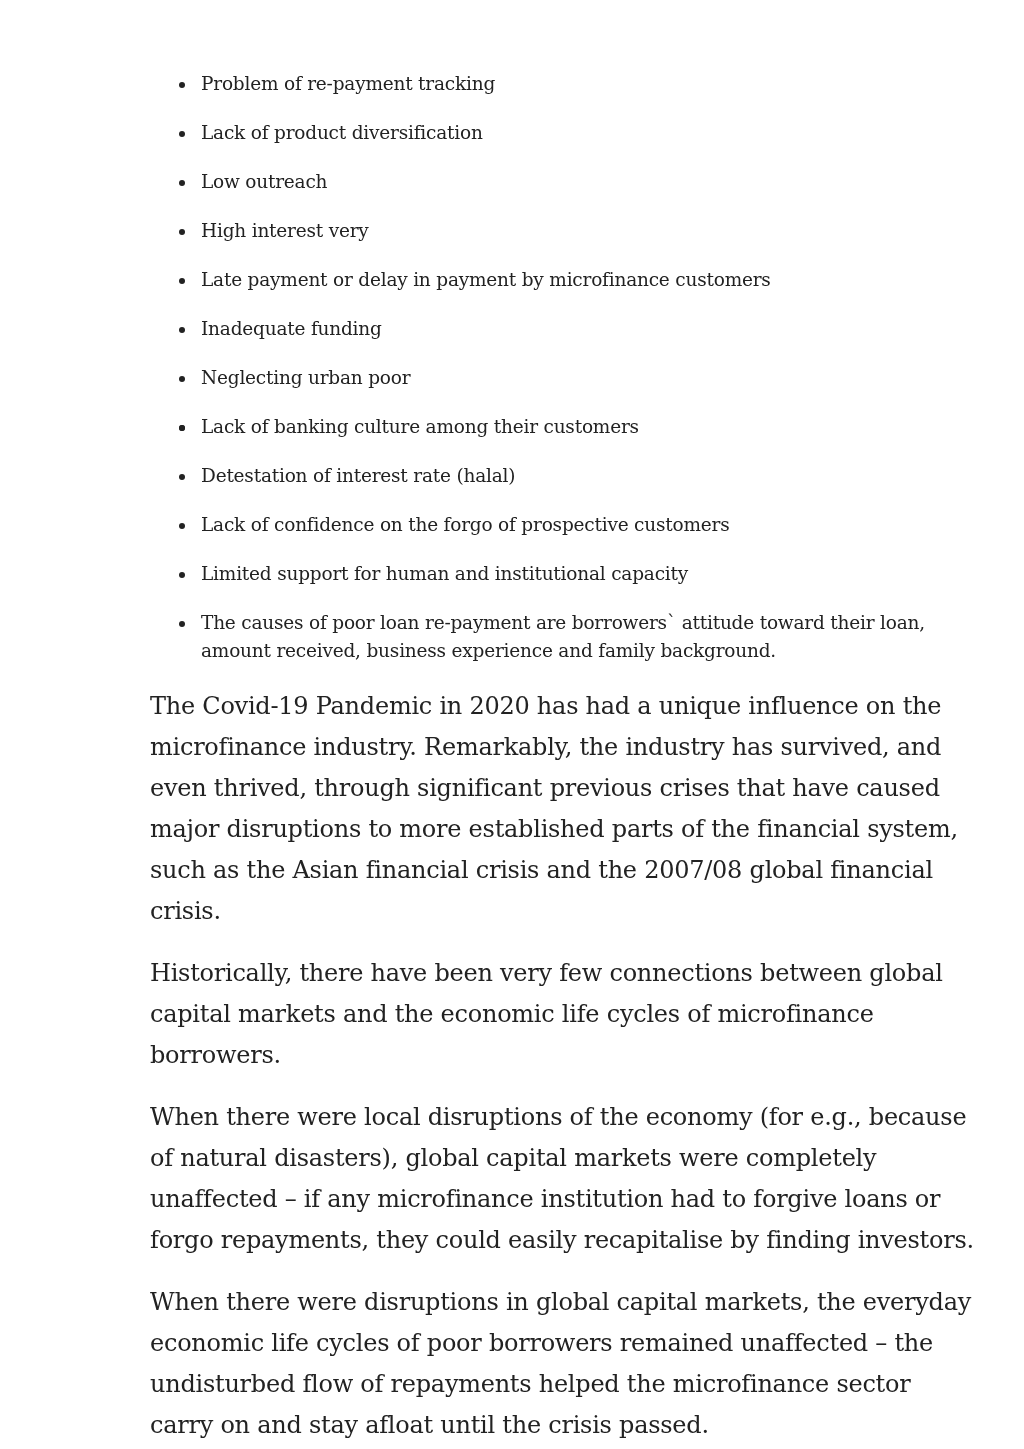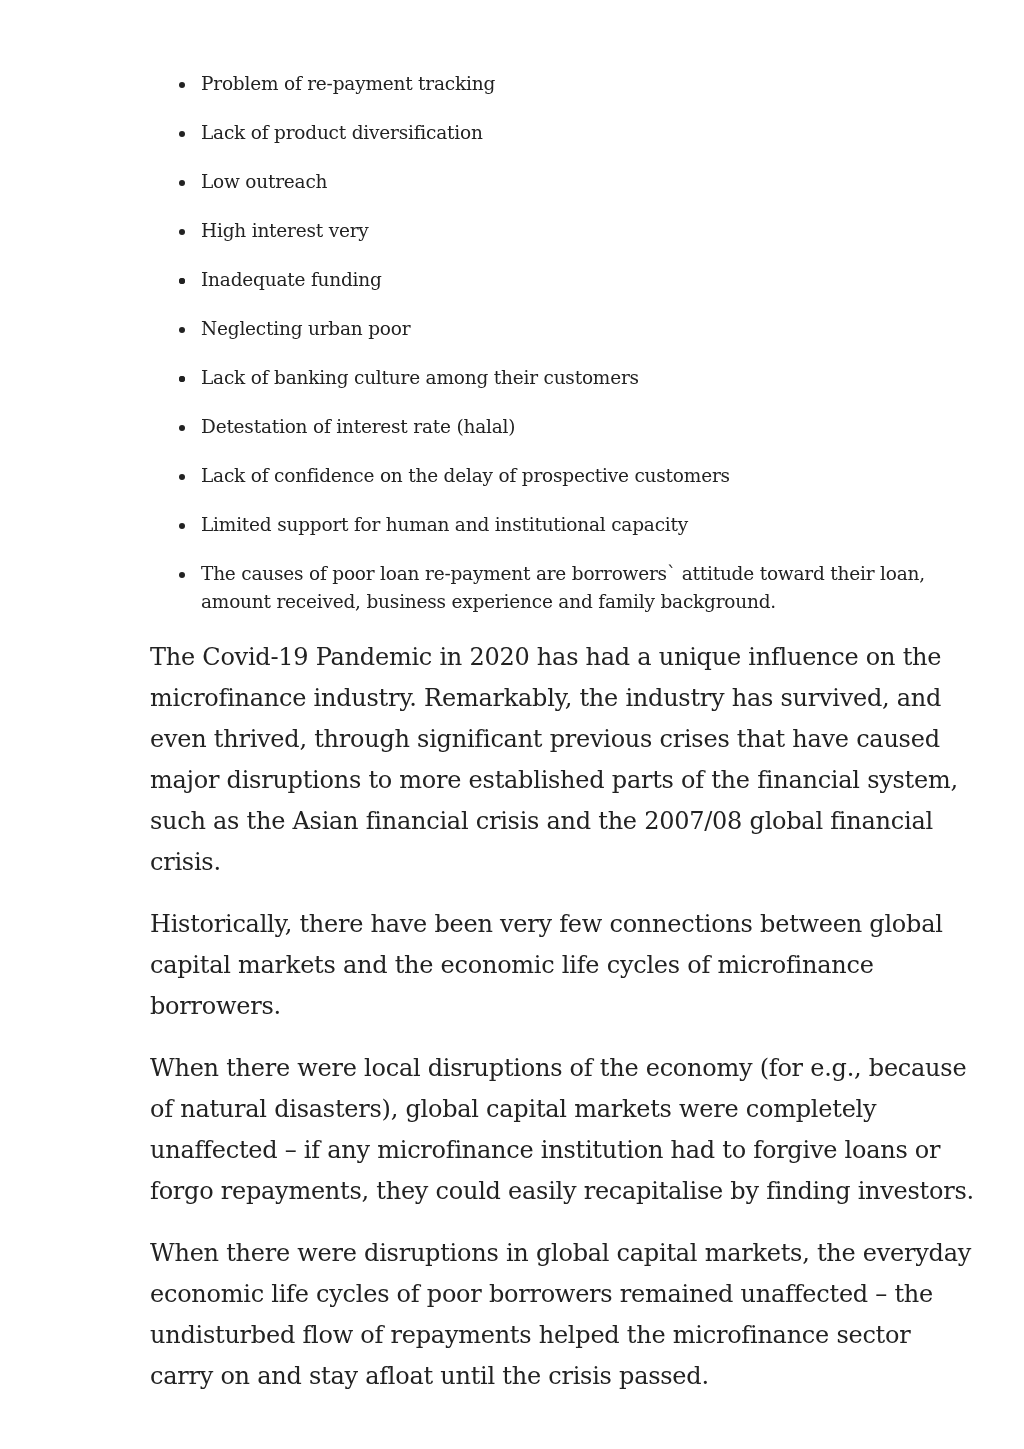--- a/index.html
+++ b/index.html
@@ -62,27 +62,27 @@
   </style>
 </head>
 <body>
 
 <div class="page">
   <ul class="bullets">
     <li><span class="bullet"></span><span>Problem of re-payment tracking</span></li>
     <li><span class="bullet"></span><span>Lack of product diversification</span></li>
     <li><span class="bullet"></span><span>Low outreach</span></li>
     <li><span class="bullet"></span><span>High interest very</span></li>
-    <li><span class="bullet"></span></li>
+    <li><span class="bullet"></span><span>Late payment or delay in payment by microfinance customers</span></li>
     <li><span class="bullet"></span><span>Inadequate funding</span></li>
     <li><span class="bullet"></span><span>Neglecting urban poor</span></li>
     <li><span class="bullet"></span></li>
     <li><span class="bullet"></span><span>Lack of banking culture among their customers</span></li>
     <li><span class="bullet"></span><span>Detestation of interest rate (halal)</span></li>
-    <li><span class="bullet"></span><span>Lack of confidence on the delay of prospective customers</span></li>
+    <li><span class="bullet"></span><span>Lack of confidence on the forgo of prospective customers</span></li>
     <li><span class="bullet"></span><span>Limited support for human and institutional capacity</span></li>
     <li><span class="bullet"></span><span>The causes of poor loan re-payment are borrowers` attitude toward their loan, amount received, business experience and family background.</span></li>
   </ul>
 
   <p class="para">The Covid-19 Pandemic in 2020 has had a unique influence on the microfinance industry. Remarkably, the industry has survived, and even thrived, through significant previous crises that have caused major disruptions to more established parts of the financial system, such as the Asian financial crisis and the 2007/08 global financial crisis.</p>
   <p class="para">Historically, there have been very few connections between global capital markets and the economic life cycles of microfinance borrowers.</p>
   <p class="para">When there were local disruptions of the economy (for e.g., because of natural disasters), global capital markets were completely unaffected – if any microfinance institution had to forgive loans or forgo repayments, they could easily recapitalise by finding investors.</p>
   <p class="para"> When there were disruptions in global capital markets, the everyday economic life cycles of poor borrowers remained unaffected – the undisturbed flow of repayments helped the microfinance sector carry on and stay afloat until the crisis passed.</p>
 </div>
 

